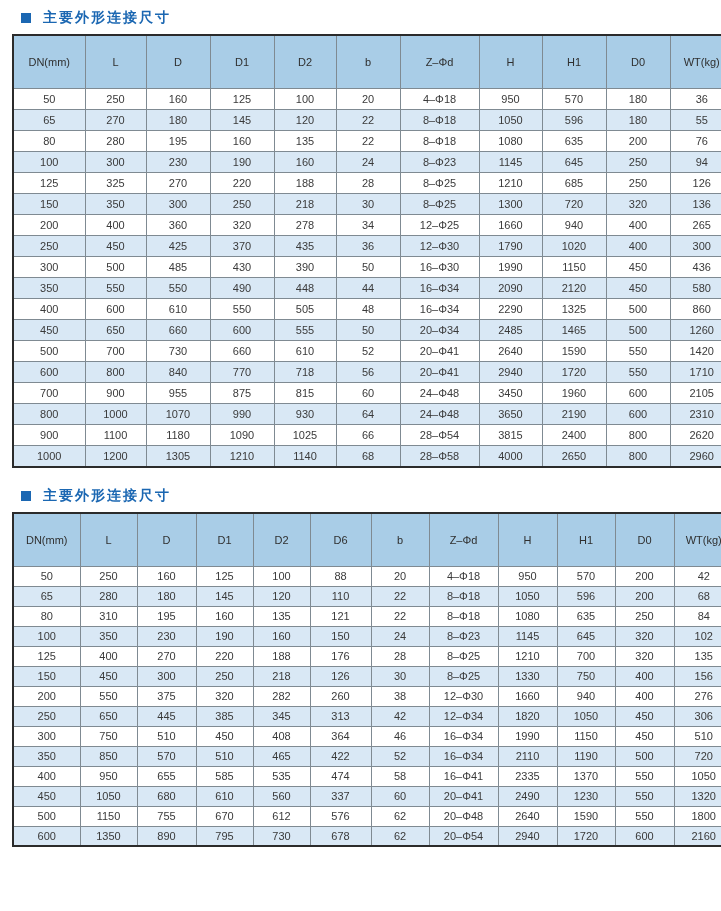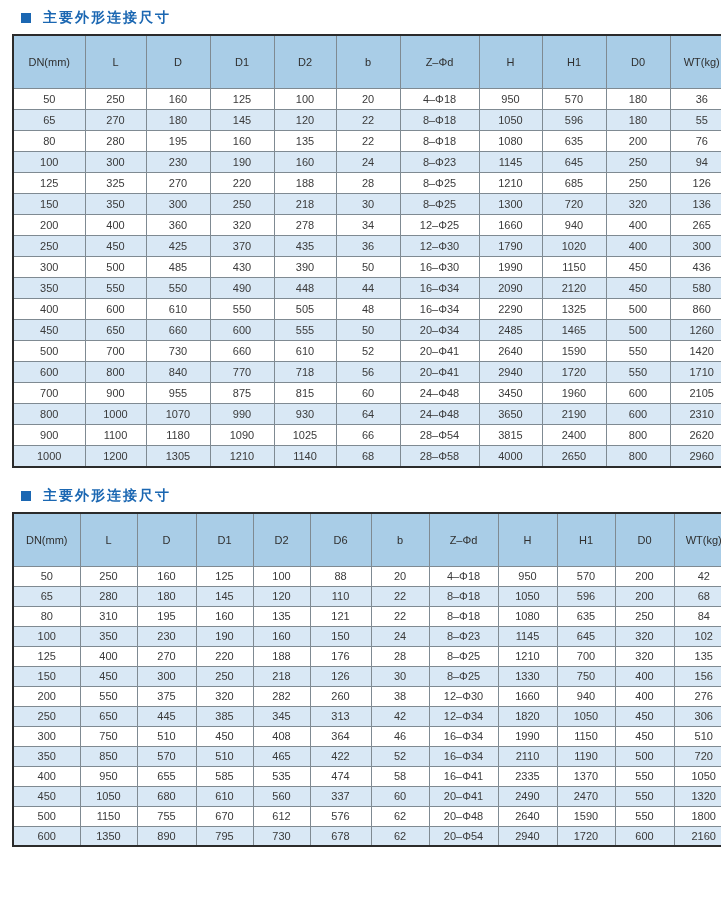--- a/index.html
+++ b/index.html
@@ -537,21 +537,21 @@
         <tr class="alt">
           <td>450</td>
           <td>1050</td>
           <td>680</td>
           <td>610</td>
           <td>560</td>
           <td>337</td>
           <td>60</td>
           <td>20–Φ41</td>
           <td>2490</td>
-          <td>2470</td>
+          <td>1230</td>
           <td>550</td>
           <td>1320</td>
         </tr>
         <tr>
           <td>500</td>
           <td>1150</td>
           <td>755</td>
           <td>670</td>
           <td>612</td>
           <td>576</td>

